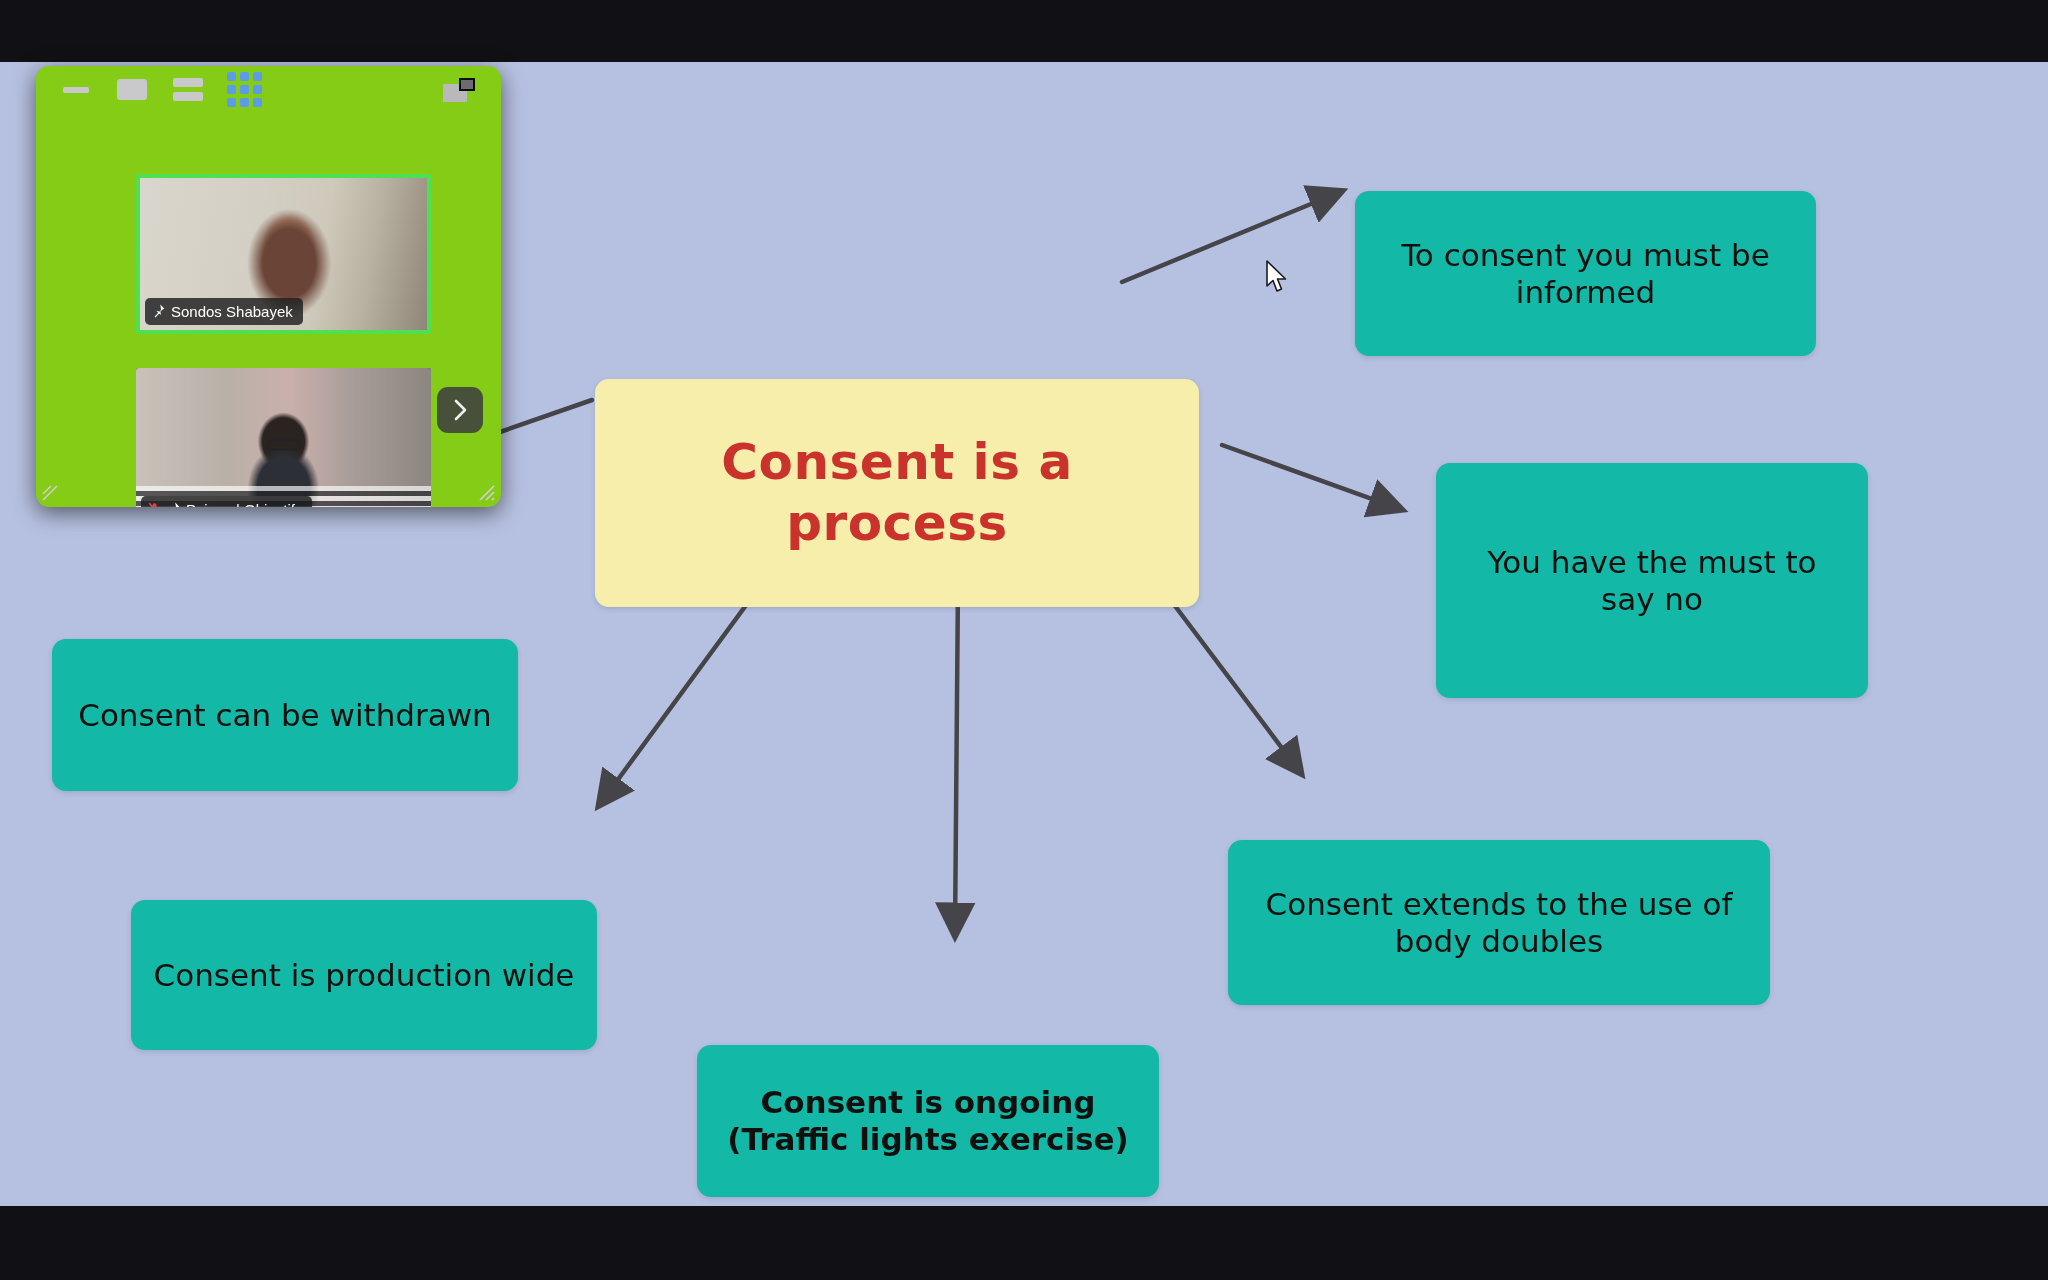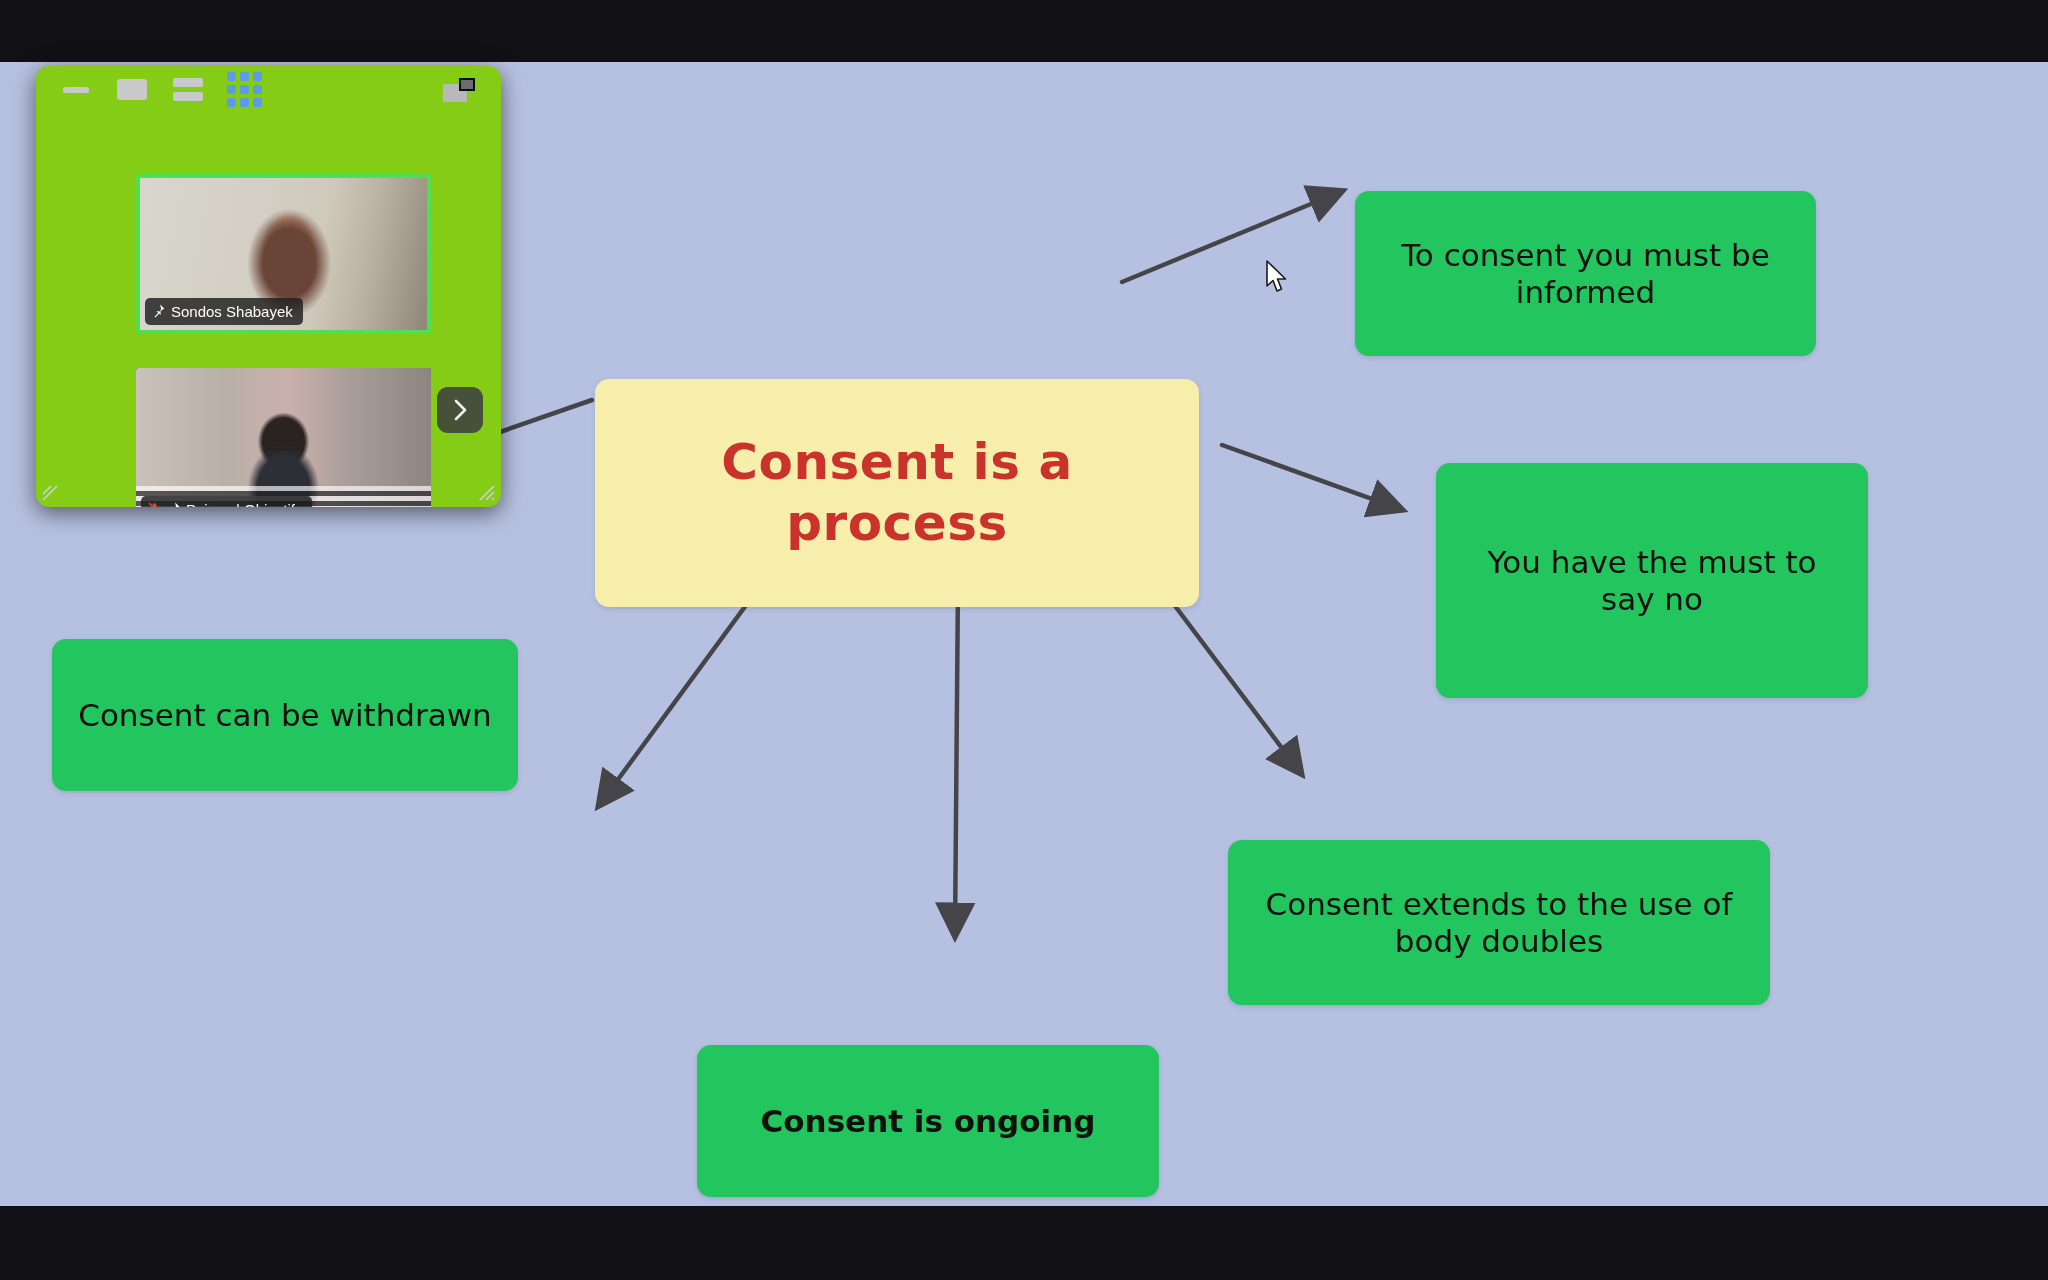--- a/index.html
+++ b/index.html
@@ -28,21 +28,21 @@
   #edges { position:absolute; left:0; top:0; width:2048px; height:1144px; }
 
   
   .node {
     position:absolute; display:flex; align-items:center; justify-content:center;
     text-align:center; border-radius:14px;
     font-family:"DejaVu Sans", sans-serif;
     box-shadow:0 2px 5px rgba(60,70,110,.18);
   }
   .node .txt { width:100%; padding:0 22px; }
-  .node.leaf { background:#22c55e; color:#11100f; font-size:31px; line-height:1.18; }
+  .node.leaf { background:#14b8a6; color:#11100f; font-size:31px; line-height:1.18; }
   .node.root {
     background:#f7eeab; color:#c9332c; font-size:50px; line-height:1.22;
     letter-spacing:.5px;
     font-weight:bold;
   }
 
   #n-root      { left:595px; top:317px;  width:604px;  height:228px; }
   #n-informed  { left:1355px; top:129px; width:461px;  height:165px; }
   #n-sayno     { left:1436px; top:401px; width:432px;  height:235px; }
   #n-withdrawn { left:52px;   top:577px; width:466px;  height:152px; }
@@ -160,24 +160,28 @@
     </div>
 
     <div class="node leaf" id="n-sayno">
       <span class="txt">You have the must to say no</span>
     </div>
 
     <div class="node leaf" id="n-withdrawn">
       <span class="txt">Consent can be withdrawn</span>
     </div>
 
+    <div class="node leaf" id="n-prodwide">
+      <span class="txt">Consent is production wide</span>
+    </div>
 
     <div class="node leaf" id="n-ongoing">
       <span class="txt">
         <span>Consent is ongoing</span><br>
+        <span>(Traffic lights exercise)</span>
       </span>
     </div>
 
     <div class="node leaf" id="n-doubles">
       <span class="txt">Consent extends to the use of body doubles</span>
     </div>
 
     <svg id="cursor" viewBox="0 0 26 34">
       <path d="M2,1 L2,26 L8,20.5 L12,31 L16.5,29 L12.5,19 L20.5,19 Z" fill="#ffffff" stroke="#1c1c1c" stroke-width="1.6" stroke-linejoin="round"></path>
     </svg>

